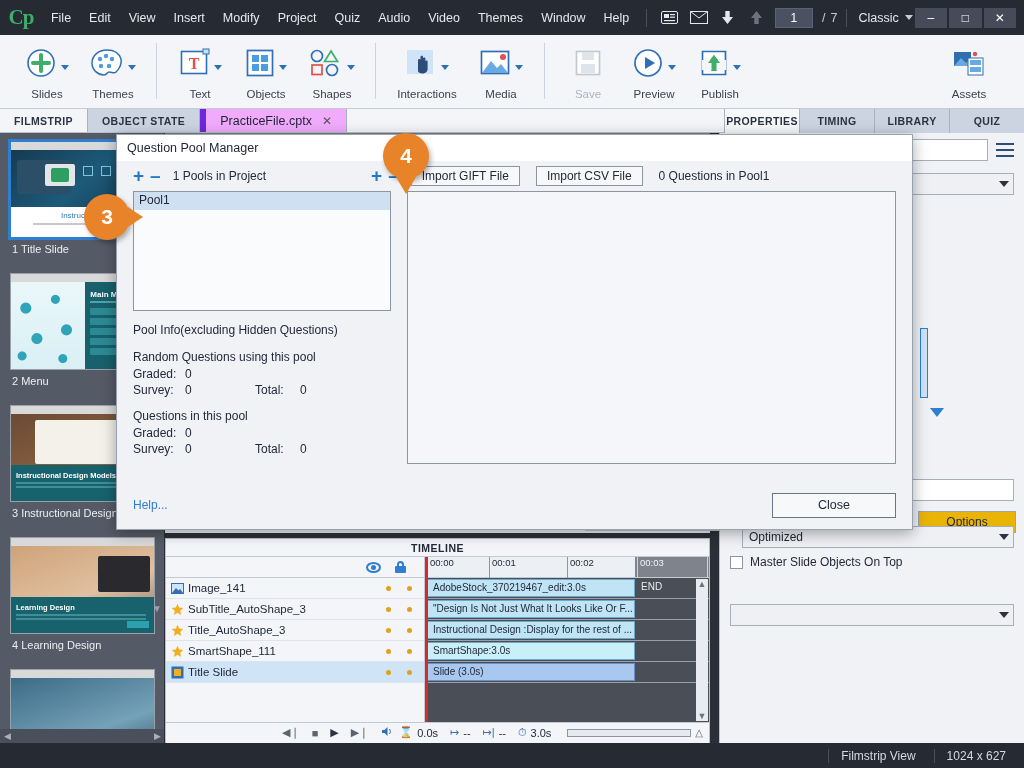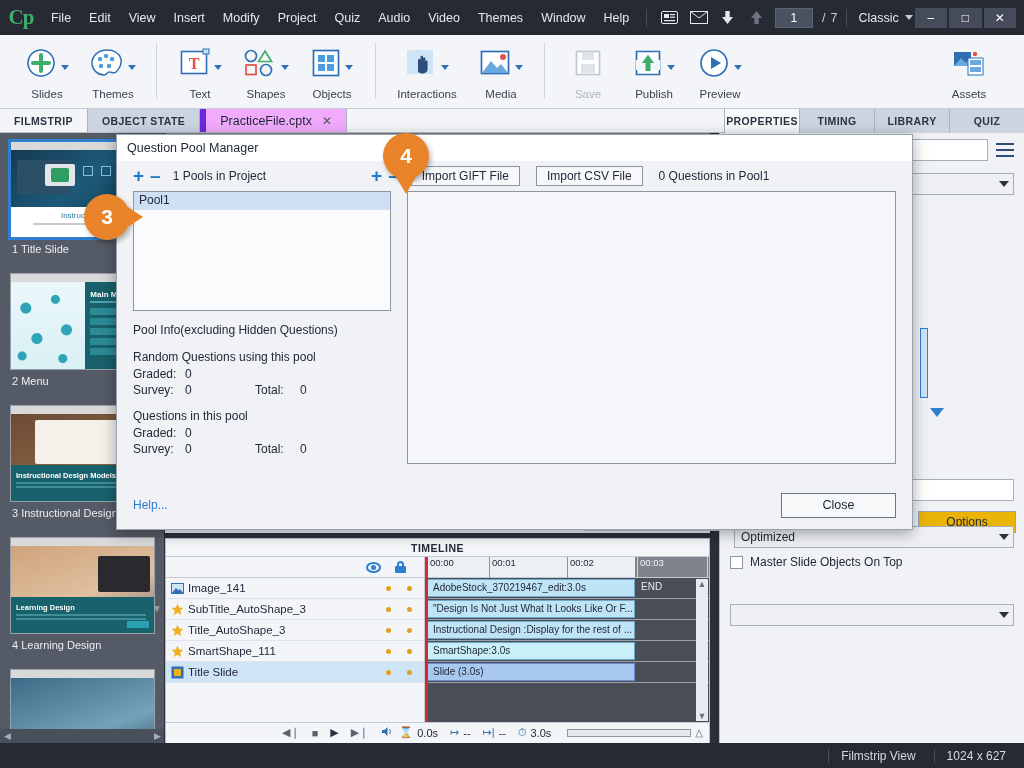--- a/index.html
+++ b/index.html
@@ -280,21 +280,21 @@
   .pi-line{ display:flex; margin-bottom:2px; }
   .pi-k{ width:52px; }
   .pi-v{ width:70px; }
   .pi-tk{ width:45px; }
   #dlg-foot{
     position:absolute; left:0; right:0; bottom:0; height:48px;
     display:flex; align-items:center; padding:0 16px;
   }
   #helplink{ color:#2f7fd1; font-size:12px; }
   #closebtn{
-    margin-left:auto; width:115px; height:25px; background:#f7f8fa; border:1px solid #6b7585;
+    margin-left:auto; width:124px; height:25px; background:#f7f8fa; border:1px solid #6b7585;
     display:flex; align-items:center; justify-content:center; font-size:12.5px; color:#23293a;
   }
 
   
   .callout{
     position:absolute; z-index:60; width:46px; height:46px; border-radius:50%;
     background:#e8832a; color:#fff; font-size:21px; font-weight:bold;
     display:flex; align-items:center; justify-content:center;
     box-shadow:2px 3px 5px rgba(0,0,0,.3);
   }
@@ -412,48 +412,48 @@
           </svg>
       </span>
       <span class="rib-caret"></span>
     </div>
     <div class="rib-label">Text</div>
   </div>
 
   <div class="rib-item">
     <div class="rib-row">
       <span>
-        <svg width="34" height="30" viewBox="0 0 34 30">
-            <circle cx="8" cy="8" r="5.5" fill="none" stroke="#2f6fb5" stroke-width="1.7"></circle>
-            <path d="M22 3 L28.5 13.5 L15.5 13.5 Z" fill="none" stroke="#3fae6a" stroke-width="1.7"></path>
-            <rect x="3" y="17" width="10" height="9.5" fill="none" stroke="#e2504a" stroke-width="1.7"></rect>
-            <circle cx="23" cy="22" r="5.5" fill="none" stroke="#2f6fb5" stroke-width="1.7"></circle>
-          </svg>
-      </span>
-      <span class="rib-caret"></span>
-    </div>
-    <div class="rib-label">Shapes</div>
-  </div>
-
-  <div class="rib-item">
-    <div class="rib-row">
-      <span>
         <svg width="30" height="30" viewBox="0 0 30 30">
             <rect x="2.5" y="2.5" width="25" height="25" fill="#fff" stroke="#2f6fb5" stroke-width="1.7"></rect>
             <rect x="7" y="7" width="7" height="7" fill="#4a9de0"></rect>
             <rect x="16" y="7" width="7" height="7" fill="#4a9de0"></rect>
             <rect x="7" y="16" width="7" height="7" fill="#4a9de0"></rect>
             <rect x="16" y="16" width="7" height="7" fill="#4a9de0"></rect>
           </svg>
       </span>
       <span class="rib-caret"></span>
     </div>
     <div class="rib-label">Objects</div>
   </div>
 
+  <div class="rib-item">
+    <div class="rib-row">
+      <span>
+        <svg width="34" height="30" viewBox="0 0 34 30">
+            <circle cx="8" cy="8" r="5.5" fill="none" stroke="#2f6fb5" stroke-width="1.7"></circle>
+            <path d="M22 3 L28.5 13.5 L15.5 13.5 Z" fill="none" stroke="#3fae6a" stroke-width="1.7"></path>
+            <rect x="3" y="17" width="10" height="9.5" fill="none" stroke="#e2504a" stroke-width="1.7"></rect>
+            <circle cx="23" cy="22" r="5.5" fill="none" stroke="#2f6fb5" stroke-width="1.7"></circle>
+          </svg>
+      </span>
+      <span class="rib-caret"></span>
+    </div>
+    <div class="rib-label">Shapes</div>
+  </div>
+
   <div class="rib-div"></div>
 
   <div class="rib-item wide">
     <div class="rib-row">
       <span>
         <svg width="32" height="30" viewBox="0 0 32 30">
             <rect x="2" y="2" width="26" height="24" fill="#cfe4f7"></rect>
             <path d="M13 23 L13 12 C13 10.5 15.5 10.5 15.5 12 L15.5 17 L15.5 9 C15.5 7.4 18 7.4 18 9 L18 16 L18 10.5 C18 9 20.4 9 20.4 10.5 L20.4 17 L20.4 13.5 C20.4 12.2 22.6 12.2 22.6 13.5 L22.6 21 C22.6 24 20 25.5 17.5 25.5 C15 25.5 13 24.5 13 23 Z" fill="#2e4c78"></path>
           </svg>
       </span>
@@ -482,48 +482,48 @@
     <div class="rib-row">
       <span>
         <svg width="30" height="30" viewBox="0 0 30 30">
             <rect x="3.5" y="3.5" width="23" height="23" fill="#fff" stroke="#c3c9d2" stroke-width="1.7"></rect>
             <rect x="9" y="4" width="12" height="8" fill="#dfe4ea"></rect>
             <rect x="8" y="16" width="14" height="9" fill="#dfe4ea"></rect>
           </svg>
       </span>
     </div>
     <div class="rib-label dim">Save</div>
+  </div>
+
+  <div class="rib-item">
+    <div class="rib-row">
+      <span>
+        <svg width="32" height="32" viewBox="0 0 32 32">
+            <circle cx="16" cy="16" r="13" fill="#fff" stroke="#2f6fb5" stroke-width="1.7"></circle>
+            <path d="M13 10 L23 16 L13 22 Z" fill="#2f6fb5"></path>
+          </svg>
+      </span>
+      <span class="rib-caret"></span>
+    </div>
+    <div class="rib-label">Preview</div>
   </div>
 
   <div class="rib-item">
     <div class="rib-row">
       <span>
         <svg width="30" height="30" viewBox="0 0 30 30">
             <path d="M3.5 3.5 h23 v23 h-23 z" fill="#fff" stroke="#2f6fb5" stroke-width="1.7"></path>
             <path d="M15 7 L21 15 L17.5 15 L17.5 23 L12.5 23 L12.5 15 L9 15 Z" fill="#3fae6a"></path>
             <rect x="3" y="12" width="24" height="10" fill="#f3f5f9"></rect>
             <path d="M15 7 L21 15 L17.5 15 L17.5 23 L12.5 23 L12.5 15 L9 15 Z" fill="#3fae6a"></path>
           </svg>
       </span>
       <span class="rib-caret"></span>
     </div>
     <div class="rib-label">Publish</div>
-  </div>
-
-  <div class="rib-item">
-    <div class="rib-row">
-      <span>
-        <svg width="32" height="32" viewBox="0 0 32 32">
-            <circle cx="16" cy="16" r="13" fill="#fff" stroke="#2f6fb5" stroke-width="1.7"></circle>
-            <path d="M13 10 L23 16 L13 22 Z" fill="#2f6fb5"></path>
-          </svg>
-      </span>
-      <span class="rib-caret"></span>
-    </div>
-    <div class="rib-label">Preview</div>
   </div>
 
   <div style="flex:1"></div>
 
   <div class="rib-item" style="margin-right:22px">
     <div class="rib-row">
       <span>
         <svg width="32" height="28" viewBox="0 0 32 28">
             <rect x="1" y="3" width="17" height="14" fill="#2e6fb0"></rect>
             <path d="M1 17 L8 9 L13 14 L18 9 L18 17 Z" fill="#6aa9e0"></path>
@@ -665,21 +665,21 @@
   <div style="position:absolute;left:210px;top:275px" class="blue-tri"></div>
   <div class="rp-row" style="position:absolute;top:340px;left:0;right:0">
     <div class="rp-input" style="height:22px"></div>
   </div>
   <div style="position:absolute;left:198px;top:378px;width:98px" class="rp-btn">Options</div>
   <div class="rp-row" style="position:absolute;top:465px;left:0;right:0">
     <div class="rp-select" style="flex:1">
       <span class="sel-caret"></span>
     </div>
   </div>
-  <div class="rp-row" style="position:absolute;top:387px;left:4px;right:0">
+  <div class="rp-row" style="position:absolute;top:387px;left:12px;right:0">
     <div class="rp-select" style="flex:1;justify-content:space-between;padding-left:6px;font-size:12px;color:#23293a">
       <span>Optimized</span>
       <span class="sel-caret"></span>
     </div>
   </div>
   <div class="rp-row" style="position:absolute;top:416px;left:0;right:0">
     <label class="rp-check">
       <span class="box"></span>
       <span>Master Slide Objects On Top</span>
     </label>

